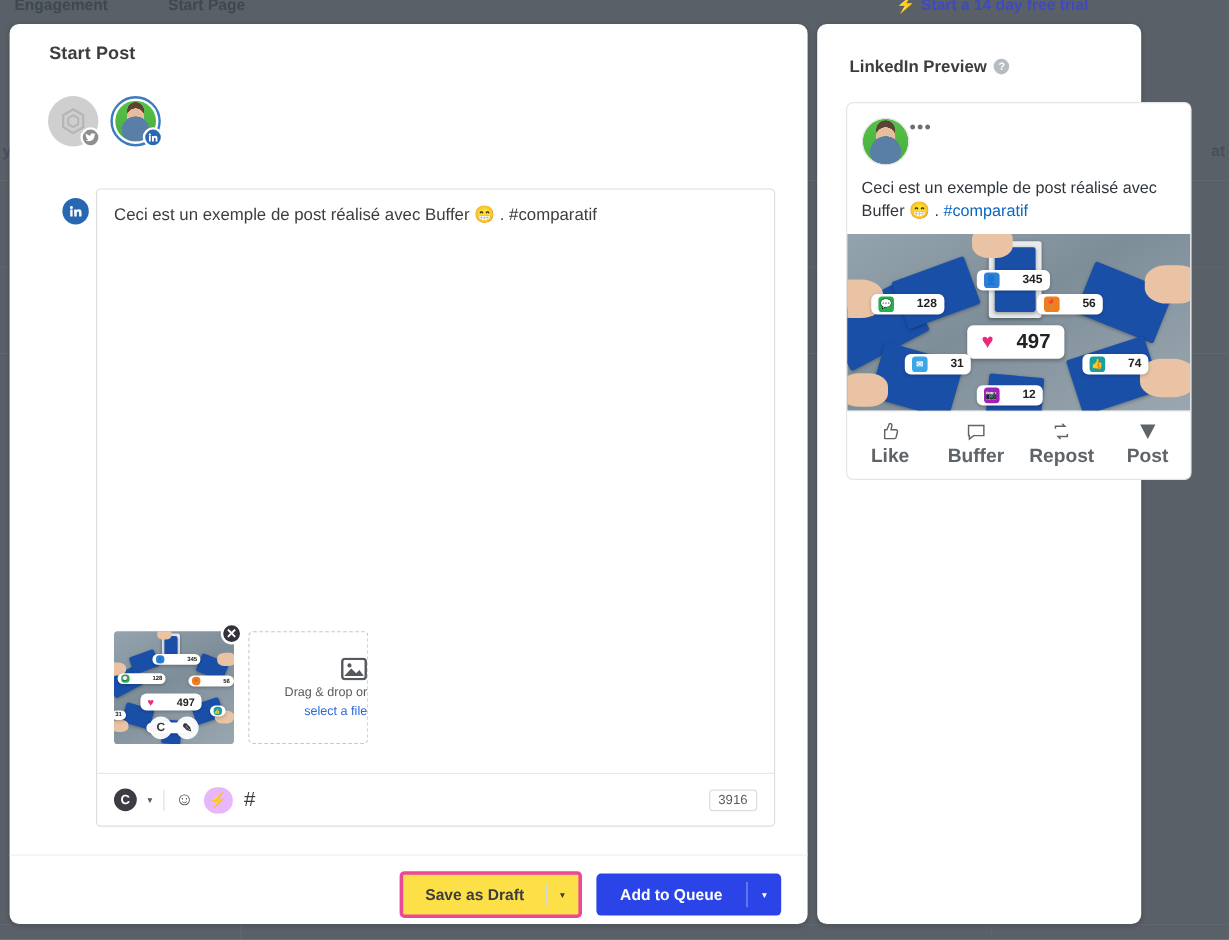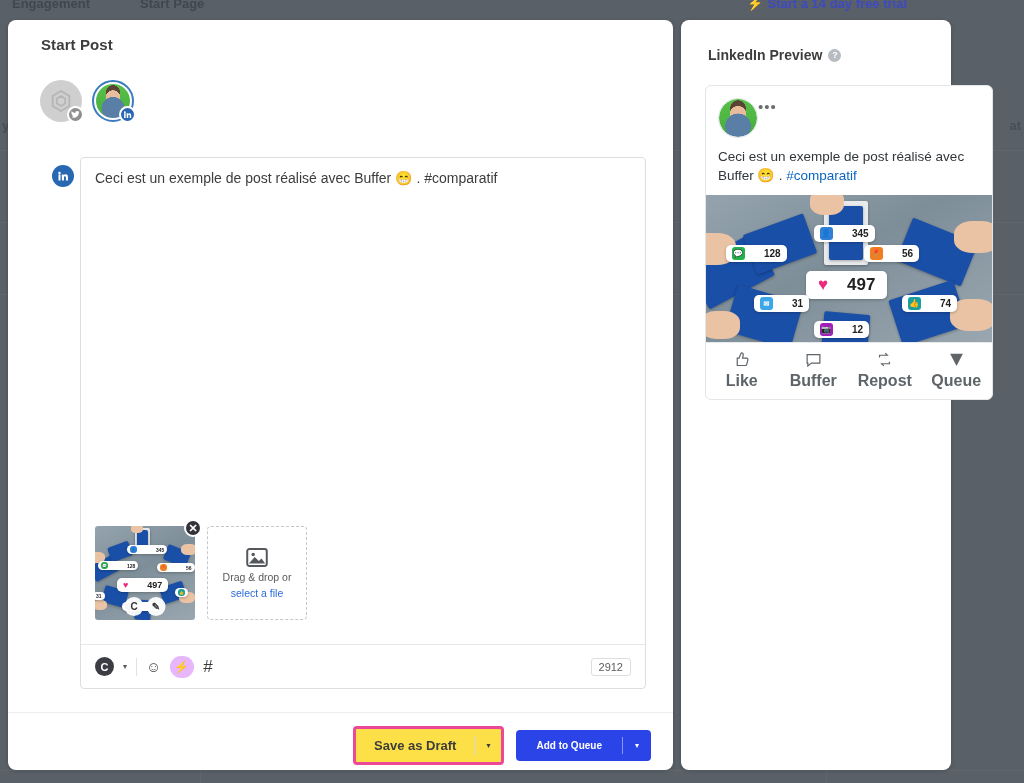--- a/index.html
+++ b/index.html
@@ -122,21 +122,21 @@
     display: flex; gap: 3px; z-index: 3;
   }
   .tool-btn {
     width: 19px; height: 19px; border-radius: 50%;
     background: rgba(255,255,255,.94); color: #333;
     display: flex; align-items: center; justify-content: center;
     font-size: 10px; font-weight: 700;
   }
   .dropzone {
     width: 100px; height: 94px; border: 1px dashed #c4c7cb; border-radius: 4px;
-    display: flex; flex-direction: column; align-items: center; justify-content: center;
+    display: flex; flex-direction: column; align-items: flex-end; justify-content: center;
     gap: 4px; background: #fff;
   }
   .dz-icon { width: 22px; height: 19px; }
   .dz-t1 { font-size: 10.5px; color: #5a5a5a; }
   .dz-t2 { font-size: 10.5px; color: #2b6bdb; cursor: pointer; }
 
   
   .editor-toolbar {
     position: absolute; left: 0; right: 0; bottom: 0; height: 44px;
     border-top: 1px solid #e6e8ea;
@@ -182,21 +182,21 @@
     padding: 9px 18px; font-size: 13px; font-weight: 700; color: #3d3d3d;
     display: flex; align-items: center; cursor: pointer;
   }
   .btn-draft .div { width: 1px; background: #d4d7da; margin: 7px 0; }
   .btn-draft .arrow {
     padding: 0 11px; display: flex; align-items: center;
     font-size: 8px; color: #3d3d3d; cursor: pointer;
   }
   .btn-queue { background: #2b44e8; }
   .btn-queue .main {
-    padding: 10px 20px; font-size: 10px; font-weight: 700; color: #fff;
+    padding: 10px 20px; font-size: 13px; font-weight: 700; color: #fff;
     display: flex; align-items: center; cursor: pointer;
   }
   .btn-queue .div { width: 1px; background: rgba(255,255,255,.45); margin: 7px 0; }
   .btn-queue .arrow {
     padding: 0 12px; display: flex; align-items: center;
     font-size: 8px; color: #fff; cursor: pointer;
   }
 
   
   .pv-title {
@@ -386,21 +386,21 @@
 
       <div class="editor-toolbar">
         <div class="tb-left">
           <div class="tb-circ">C</div>
           <div class="tb-caret">▾</div>
           <div class="tb-sep"></div>
           <div class="tb-ico tb-emoji">☺</div>
           <div class="tb-ai">⚡</div>
           <div class="tb-hash">#</div>
         </div>
-        <div class="char-count">2912</div>
+        <div class="char-count">3916</div>
       </div>
     </div>
 
     <div class="footer-divider"></div>
     <div class="footer-actions">
       <div class="btn-split btn-draft">
         <div class="main">Save as Draft</div>
         <div class="div"></div>
         <div class="arrow">▾</div>
       </div>
@@ -493,19 +493,19 @@
         <div class="pv-act">
           <svg width="17" height="17" viewBox="0 0 24 24" fill="none" stroke="#5e6468" stroke-width="1.7">
             <path d="M5 9V6h11l-3-3M19 15v3H8l3 3"></path>
           </svg>
           <span class="pv-act-label">Repost</span>
         </div>
         <div class="pv-act">
           <svg width="17" height="17" viewBox="0 0 24 24" fill="#5e6468">
             <path d="M3 4h18l-9 17z"></path>
           </svg>
-          <span class="pv-act-label">Queue</span>
+          <span class="pv-act-label">Post</span>
         </div>
       </div>
     </div>
   </div>
 
 </div>
 
 </body></html>

